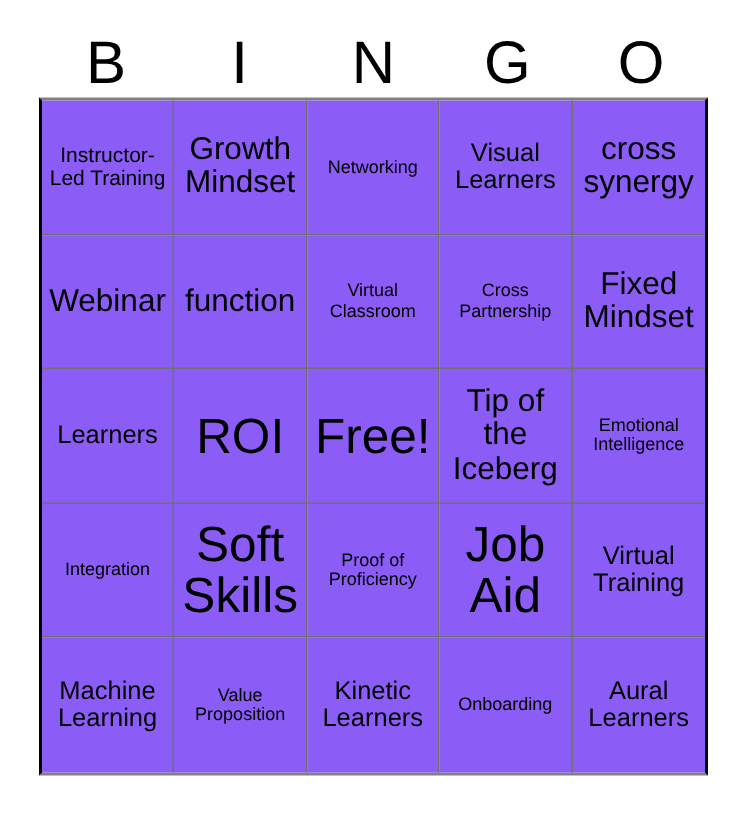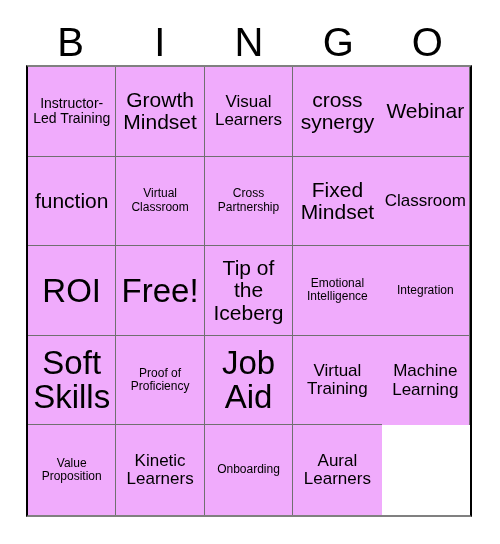--- a/index.html
+++ b/index.html
@@ -63,21 +63,21 @@
   .bingo-cell {
     box-sizing: border-box;
     border-right: 1px solid #707070;
     border-bottom: 1px solid #707070;
     display: flex;
     align-items: center;
     justify-content: flex-start;
     text-align: center;
     padding: 19px 2px;
     overflow: hidden;
-    background: #f0abfc;
+    background: #8b5cf6;
   }
   .bingo-cell.col-last { border-right: none; }
   .bingo-cell.row-last { border-bottom: none; }
 
   .cell-text {
     display: block;
     width: 100%;
     line-height: 1.02;
     word-wrap: break-word;
     hyphens: none;
@@ -104,20 +104,23 @@
   </div>
 
   <div id="bingo-grid">
       <div class="bingo-cell">
         <span class="cell-text fs-sm">Instructor-Led Training</span>
       </div>
       <div class="bingo-cell">
         <span class="cell-text fs-lg">Growth Mindset</span>
       </div>
       <div class="bingo-cell">
+        <span class="cell-text fs-xs">Networking</span>
+      </div>
+      <div class="bingo-cell">
         <span class="cell-text fs-md">Visual Learners</span>
       </div>
       <div class="bingo-cell col-last">
         <span class="cell-text fs-lg">cross synergy</span>
       </div>
       <div class="bingo-cell">
         <span class="cell-text fs-lg">Webinar</span>
       </div>
       <div class="bingo-cell">
         <span class="cell-text fs-lg">function</span>
@@ -125,21 +128,21 @@
       <div class="bingo-cell">
         <span class="cell-text fs-xs">Virtual Classroom</span>
       </div>
       <div class="bingo-cell">
         <span class="cell-text fs-xs">Cross Partnership</span>
       </div>
       <div class="bingo-cell col-last">
         <span class="cell-text fs-lg">Fixed Mindset</span>
       </div>
       <div class="bingo-cell">
-        <span class="cell-text fs-md">Classroom</span>
+        <span class="cell-text fs-md">Learners</span>
       </div>
       <div class="bingo-cell">
         <span class="cell-text fs-xxl">ROI</span>
       </div>
       <div class="bingo-cell">
         <span class="cell-text fs-xxl">Free!</span>
       </div>
       <div class="bingo-cell">
         <span class="cell-text fs-lg">Tip of the Iceberg</span>
       </div>

